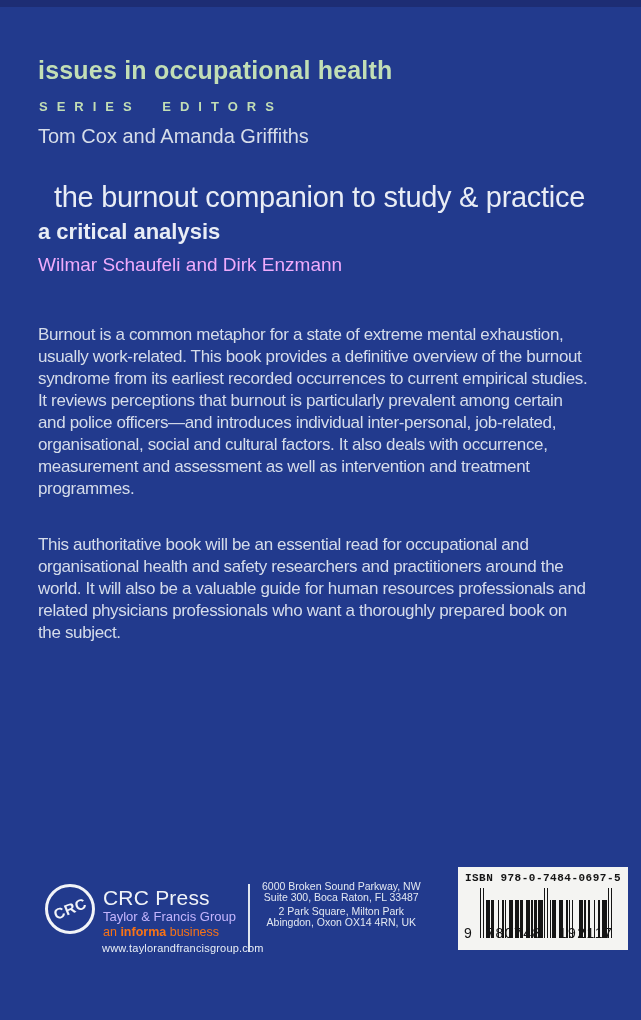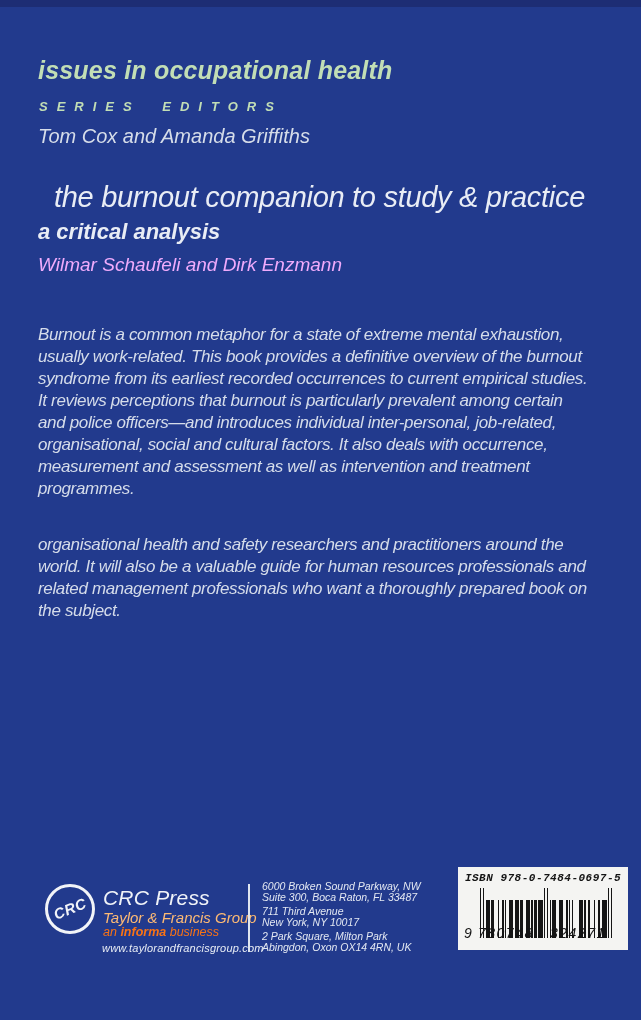--- a/index.html
+++ b/index.html
@@ -1,20 +1,19 @@
 <!DOCTYPE html>
 <html><head>
 <meta charset="utf-8">
 <style>
   html,body{margin:0;padding:0;background:#223a8d;}
   .cover{
     position:relative;width:641px;height:1020px;overflow:hidden;
     background:#223a8d;
     font-family:"Liberation Sans", sans-serif;
-    font-style:italic;
     -webkit-font-smoothing:antialiased;
   }
   .top-strip{position:absolute;top:0;left:0;width:641px;height:7px;background:#1d2d74;}
   .abs{position:absolute;white-space:nowrap;}
   .series-title{left:38px;top:56px;font-size:25px;font-weight:700;color:#c2deb5;letter-spacing:.2px;}
   .series-editors{left:39px;top:99px;font-size:13px;font-weight:700;color:#c2deb5;letter-spacing:9px;word-spacing:9px;}
   .series-names{left:38px;top:125px;font-size:20px;color:#d6dde9;}
   .book-title{left:54px;top:181px;font-size:29px;font-weight:400;color:#e9edf5;letter-spacing:-.3px;}
   .book-subtitle{left:38px;top:219px;font-size:22px;font-weight:700;color:#e9edf5;}
   .authors{left:38px;top:254px;font-size:19px;color:#f0abfc;}
@@ -22,41 +21,41 @@
   .blurb{position:absolute;left:38px;width:585px;color:#d5dcea;font-size:17px;letter-spacing:-.35px;}
   .blurb .line{height:22px;line-height:22px;white-space:nowrap;}
   .blurb-1{top:324px;}
   .blurb-2{top:534px;}
 
   
   .crc-circle{position:absolute;left:45px;top:884px;width:44px;height:44px;border:3px solid #f2f4f8;border-radius:50%;}
   .crc-circle-text{position:absolute;left:0;top:13px;width:44px;text-align:center;color:#f2f4f8;
     font-size:15px;font-weight:700;letter-spacing:.5px;transform:rotate(-22deg);display:block;}
   .crc-name{left:103px;top:886px;font-size:21px;color:#f0f3f8;letter-spacing:.2px;}
-  .crc-group{left:103px;top:909px;font-size:15px;color:#fdba74;}
+  .crc-group{left:103px;top:909px;font-size:13px;color:#c4b5fd;}
   .crc-informa{left:103px;top:925px;font-size:12.5px;color:#f97316;}
   .crc-informa b{font-weight:700;}
   .crc-web{left:102px;top:942px;font-size:11px;color:#e8edf5;letter-spacing:.2px;}
   .pub-divider{position:absolute;left:248px;top:884px;width:2px;height:68px;background:#dfe5ef;}
   .addresses{position:absolute;left:262px;top:881px;color:#e3e8f2;font-size:10.5px;line-height:10.5px;}
-  .addr{margin-bottom:4px;}
+  .addr{margin-bottom:4px;text-align:center;}
   .addr div{white-space:nowrap;}
 
   
   .barcode-box{position:absolute;left:458px;top:867px;width:170px;height:83px;background:#f4f4f2;}
   .isbn-label{position:absolute;left:0;top:5px;width:170px;text-align:center;color:#141414;
     font-family:"Liberation Mono", monospace;font-size:11px;font-weight:700;letter-spacing:.5px;}
   .bars{position:absolute;left:22px;top:21px;height:52px;font-size:0;white-space:nowrap;}
   .bars i{display:inline-block;width:1.4px;height:38px;background:transparent;}
   .bars i.b{background:#151515;}
   .bars i.g{height:50px;}
   .ean-digits{position:absolute;left:6px;top:58px;width:158px;display:flex;color:#141414;
     font-size:14px;font-weight:400;font-family:"Liberation Sans",sans-serif;}
   .ean-digits .d0{width:14px;text-align:left;}
-  .ean-digits .d1,.ean-digits .d2{flex:1;text-align:left;letter-spacing:1.5px;}
+  .ean-digits .d1,.ean-digits .d2{flex:1;text-align:center;letter-spacing:1.5px;}
 </style>
 </head>
 <body>
 
 <div class="cover">
   <div class="top-strip"></div>
 
   <div class="abs series-title">issues in occupational health</div>
   <div class="abs series-editors">SERIES EDITORS</div>
   <div class="abs series-names">Tom Cox and Amanda Griffiths</div>
@@ -69,23 +68,24 @@
       <div class="line">Burnout is a common metaphor for a state of extreme mental exhaustion,</div>
       <div class="line">usually work-related. This book provides a definitive overview of the burnout</div>
       <div class="line">syndrome from its earliest recorded occurrences to current empirical studies.</div>
       <div class="line">It reviews perceptions that burnout is particularly prevalent among certain</div>
       <div class="line">and police officers—and introduces individual inter-personal, job-related,</div>
       <div class="line">organisational, social and cultural factors. It also deals with occurrence,</div>
       <div class="line">measurement and assessment as well as intervention and treatment</div>
       <div class="line">programmes.</div>
     </div>
   <div class="blurb blurb-2">
+      <div class="line">This authoritative book will be an essential read for occupational and</div>
       <div class="line">organisational health and safety researchers and practitioners around the</div>
       <div class="line">world. It will also be a valuable guide for human resources professionals and</div>
-      <div class="line">related management professionals who want a thoroughly prepared book on</div>
+      <div class="line">related physicians professionals who want a thoroughly prepared book on</div>
       <div class="line">the subject.</div>
     </div>
 
   <div class="crc-circle">
     <span class="crc-circle-text">CRC</span>
   </div>
   <div class="abs crc-name">CRC Press</div>
   <div class="abs crc-group">Taylor &amp; Francis Group</div>
   <div class="abs crc-informa">
     <span>an</span>
@@ -95,31 +95,27 @@
   <div class="abs crc-web">www.taylorandfrancisgroup.com</div>
 
   <div class="pub-divider"></div>
 
   <div class="addresses">
     <div class="addr">
       <div>6000 Broken Sound Parkway, NW</div>
       <div>Suite 300, Boca Raton, FL 33487</div>
     </div>
     <div class="addr">
-      <div>711 Third Avenue</div>
-      <div>New York, NY 10017</div>
-    </div>
-    <div class="addr">
       <div>2 Park Square, Milton Park</div>
       <div>Abingdon, Oxon OX14 4RN, UK</div>
     </div>
   </div>
 
   <div class="barcode-box">
     <div class="isbn-label">ISBN 978-0-7484-0697-5</div>
     <div class="bars" id="bars"><i class="b g"></i><i class=" g"></i><i class="b g"></i><i class=""></i><i class="b"></i><i class="b"></i><i class="b"></i><i class=""></i><i class="b"></i><i class="b"></i><i class=""></i><i class=""></i><i class=""></i><i class="b"></i><i class=""></i><i class=""></i><i class="b"></i><i class=""></i><i class="b"></i><i class=""></i><i class=""></i><i class="b"></i><i class="b"></i><i class="b"></i><i class=""></i><i class="b"></i><i class="b"></i><i class="b"></i><i class=""></i><i class="b"></i><i class="b"></i><i class=""></i><i class=""></i><i class="b"></i><i class="b"></i><i class="b"></i><i class=""></i><i class="b"></i><i class=""></i><i class="b"></i><i class="b"></i><i class=""></i><i class="b"></i><i class="b"></i><i class="b"></i><i class=" g"></i><i class="b g"></i><i class=" g"></i><i class="b g"></i><i class=" g"></i><i class="b"></i><i class=""></i><i class="b"></i><i class="b"></i><i class="b"></i><i class=""></i><i class=""></i><i class="b"></i><i class="b"></i><i class="b"></i><i class=""></i><i class=""></i><i class="b"></i><i class=""></i><i class="b"></i><i class=""></i><i class="b"></i><i class=""></i><i class=""></i><i class=""></i><i class=""></i><i class="b"></i><i class="b"></i><i class="b"></i><i class=""></i><i class="b"></i><i class=""></i><i class=""></i><i class="b"></i><i class=""></i><i class=""></i><i class=""></i><i class="b"></i><i class=""></i><i class=""></i><i class="b"></i><i class=""></i><i class=""></i><i class="b"></i><i class="b"></i><i class="b"></i><i class=""></i><i class="b g"></i><i class=" g"></i><i class="b g"></i></div>
     <div class="ean-digits">
       <span class="d0">9</span>
       <span class="d1">780748</span>
-      <span class="d2">324271</span>
+      <span class="d2">192117</span>
     </div>
   </div>
 </div>
 
 </body></html>

